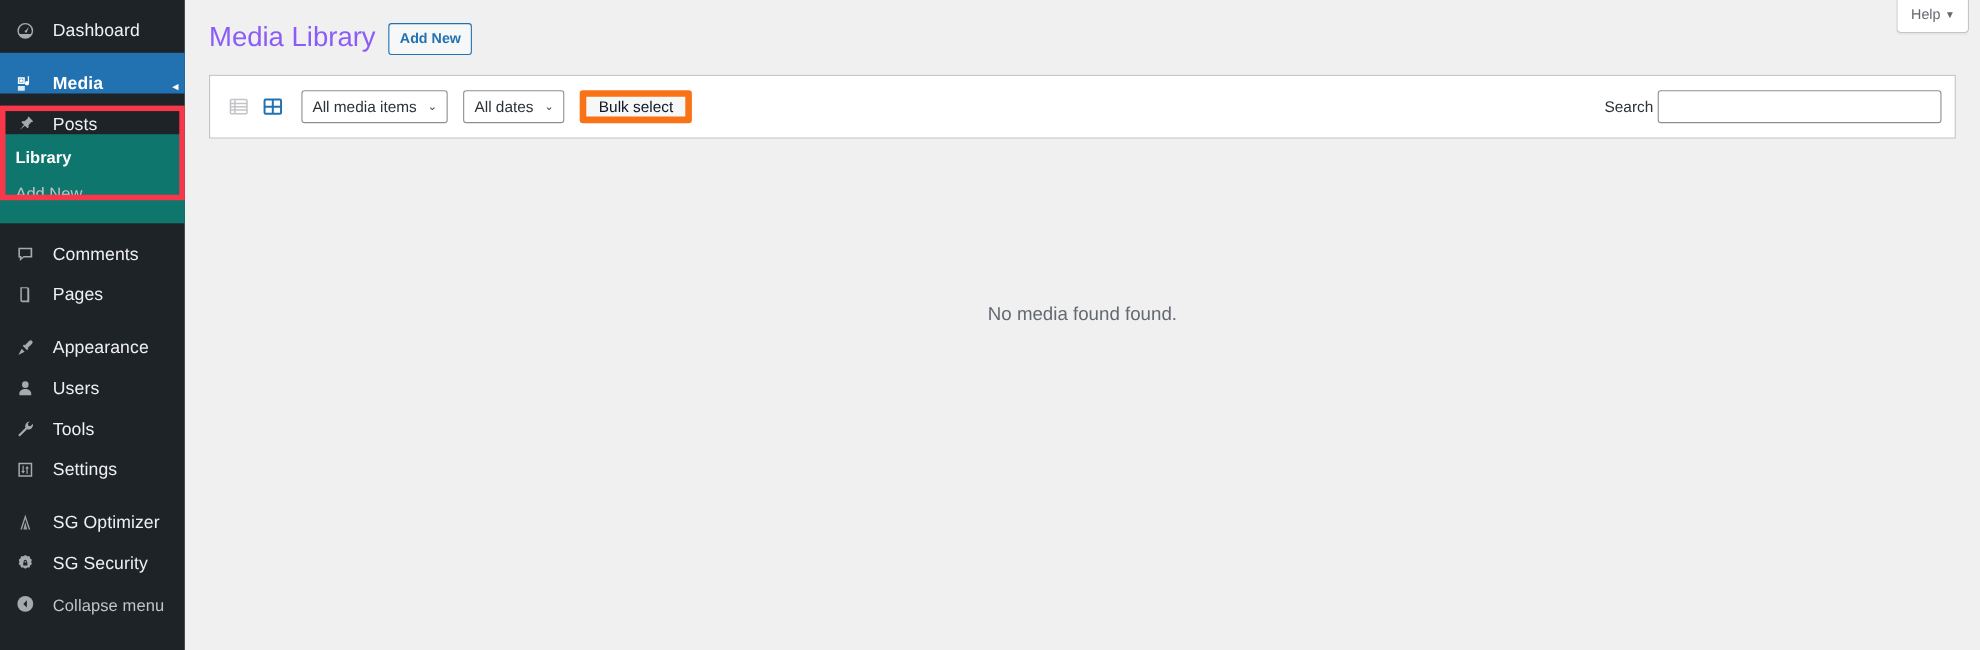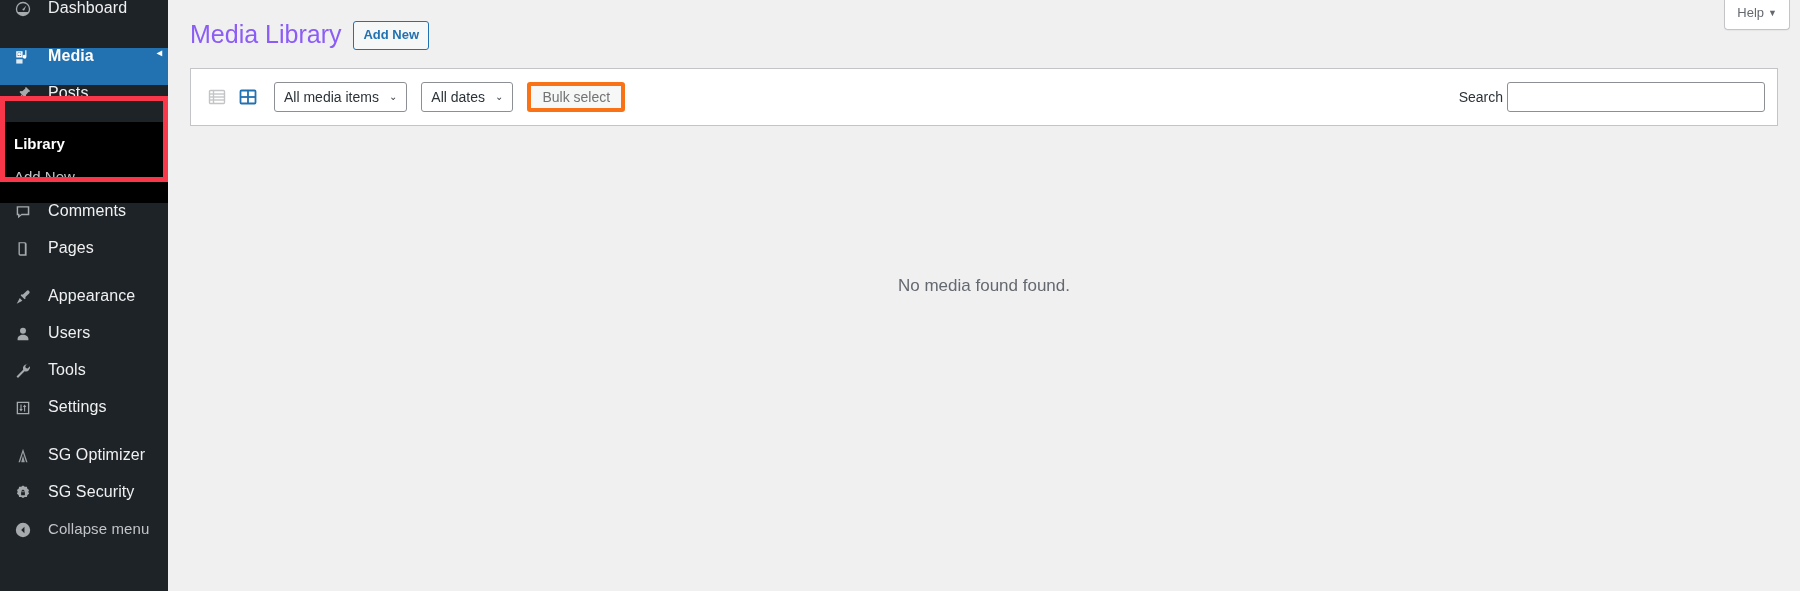--- a/index.html
+++ b/index.html
@@ -23,21 +23,21 @@
     width: 168px;
     min-width: 168px;
     background: #1d2327;
     color: #f0f0f1;
     padding-top: 0;
     position: relative;
     z-index: 2;
   }
   .menu-item {
     display: flex;
-    align-items: flex-start;
+    align-items: flex-end;
     height: 37px;
     padding: 0 0 0 14px;
     font-size: 16px;
     color: #f0f0f1;
     position: relative;
     cursor: pointer;
   }
   .menu-item .mi-icon {
     width: 24px;
     min-width: 24px;
@@ -56,21 +56,21 @@
   .menu-item.active .mi-icon { color: #fff; }
   .menu-item.active .mi-arrow {
     position: absolute;
     right: 6px;
     font-size: 10px;
     color: #fff;
     line-height: 1;
   }
   .menu-sep { height: 11px; }
   .submenu {
-    background: #000000;
+    background: #0f766e;
     padding: 6px 0 10px 0;
   }
   .submenu-item {
     display: block;
     padding: 5px 0 5px 14px;
     font-size: 15px;
     color: #c3c4c7;
     cursor: pointer;
     line-height: 1.5;
   }
@@ -178,23 +178,23 @@
     cursor: pointer;
     text-align: right;
   }
   .select-box .caret { font-size: 10px; color: #3c434a; }
   .bulk-btn {
     height: 30px;
     display: inline-flex;
     align-items: center;
     padding: 0 11px;
     background: #f6f7f7;
-    border: 4px solid #f97316;
+    border: 6px solid #f97316;
     border-radius: 3px;
-    color: #737373;
+    color: #0f172a;
     font-size: 14px;
     cursor: pointer;
   }
   .toolbar-right {
     margin-left: auto;
     display: flex;
     align-items: center;
     gap: 4px;
   }
   .search-label { font-size: 14px; color: #2c3338; }

